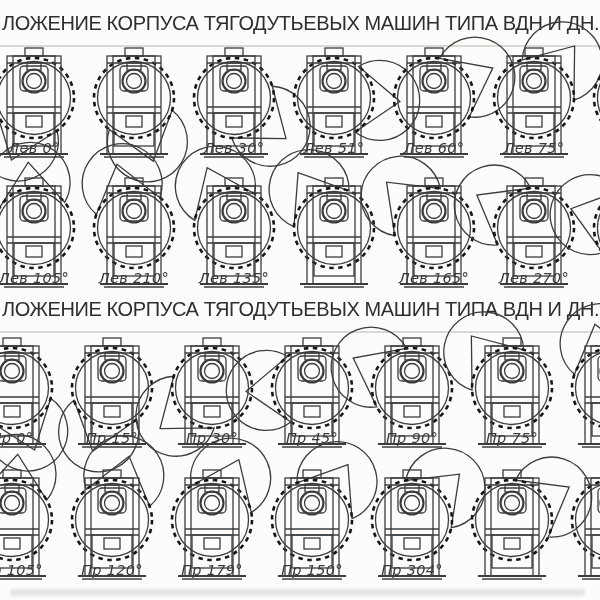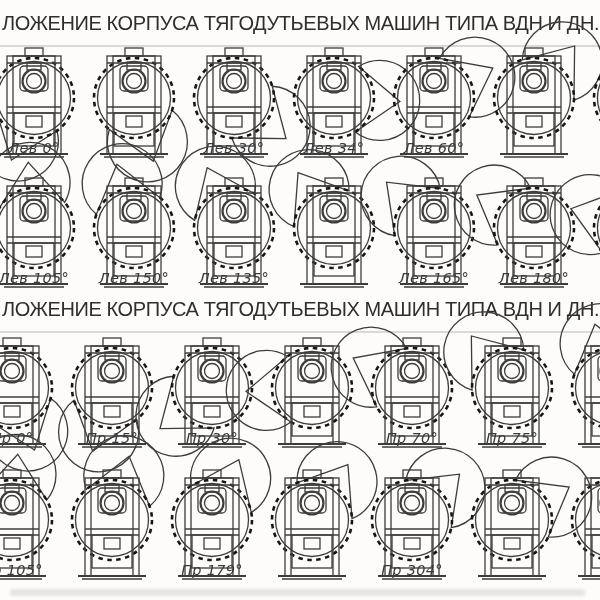--- a/index.html
+++ b/index.html
@@ -125,21 +125,21 @@
       <circle cy="-17" r="11.5" class="mid"></circle>
       <circle cy="-17" r="7.5"></circle>
       <line x1="-27" y1="9" x2="27" y2="9"></line>
       <line x1="-27" y1="15" x2="27" y2="15"></line>
       <rect x="-20" y="15" width="40" height="33"></rect>
       <rect x="-8" y="18" width="16" height="11"></rect>
       <line class="mid" x1="-34" y1="56" x2="34" y2="56"></line>
       <line x1="-30" y1="59" x2="30" y2="59"></line>
     </g>
   </svg>
-  <div class="lbl">Лев 34°</div>
+  <div class="lbl">Лев 51°</div>
 </div>
     <div class="cell">
   <svg class="fan" width="100" height="140" viewBox="-50 -72 100 140">
     <g transform="rotate(-27)">
       <path d="M22.9,-32.8 L66,0 L22.9,32.8 A40,40 0 1 0 22.9,-32.8 Z"></path>
     </g>
     <g>
       <circle r="36.5"></circle>
           <circle class="dash" r="40"></circle>
     </g>
@@ -181,20 +181,21 @@
       <circle cy="-17" r="11.5" class="mid"></circle>
       <circle cy="-17" r="7.5"></circle>
       <line x1="-27" y1="9" x2="27" y2="9"></line>
       <line x1="-27" y1="15" x2="27" y2="15"></line>
       <rect x="-20" y="15" width="40" height="33"></rect>
       <rect x="-8" y="18" width="16" height="11"></rect>
       <line class="mid" x1="-34" y1="56" x2="34" y2="56"></line>
       <line x1="-30" y1="59" x2="30" y2="59"></line>
     </g>
   </svg>
+  <div class="lbl">Лев 75°</div>
 </div>
     <div class="cell">
   <svg class="fan" width="100" height="140" viewBox="-50 -72 100 140">
     <g transform="rotate(-75)">
       <path d="M22.9,-32.8 L66,0 L22.9,32.8 A40,40 0 1 0 22.9,-32.8 Z"></path>
     </g>
     <g>
       <circle r="36.5"></circle>
           <circle class="dash" r="40"></circle>
     </g>
@@ -266,21 +267,21 @@
       <circle cy="-17" r="11.5" class="mid"></circle>
       <circle cy="-17" r="7.5"></circle>
       <line x1="-27" y1="9" x2="27" y2="9"></line>
       <line x1="-27" y1="15" x2="27" y2="15"></line>
       <rect x="-20" y="15" width="40" height="33"></rect>
       <rect x="-8" y="18" width="16" height="11"></rect>
       <line class="mid" x1="-34" y1="56" x2="34" y2="56"></line>
       <line x1="-30" y1="59" x2="30" y2="59"></line>
     </g>
   </svg>
-  <div class="lbl">Лев 150°</div>
+  <div class="lbl">Лев 210°</div>
 </div>
     <div class="cell">
   <svg class="fan" width="100" height="140" viewBox="-50 -72 100 140">
     <g transform="rotate(-114)">
       <path d="M22.9,-32.8 L66,0 L22.9,32.8 A40,40 0 1 0 22.9,-32.8 Z"></path>
     </g>
     <g>
       <circle r="36.5"></circle>
           <circle class="dash" r="40"></circle>
     </g>
@@ -377,21 +378,21 @@
       <circle cy="-17" r="11.5" class="mid"></circle>
       <circle cy="-17" r="7.5"></circle>
       <line x1="-27" y1="9" x2="27" y2="9"></line>
       <line x1="-27" y1="15" x2="27" y2="15"></line>
       <rect x="-20" y="15" width="40" height="33"></rect>
       <rect x="-8" y="18" width="16" height="11"></rect>
       <line class="mid" x1="-34" y1="56" x2="34" y2="56"></line>
       <line x1="-30" y1="59" x2="30" y2="59"></line>
     </g>
   </svg>
-  <div class="lbl">Лев 180°</div>
+  <div class="lbl">Лев 270°</div>
 </div>
     <div class="cell">
   <svg class="fan" width="100" height="140" viewBox="-50 -72 100 140">
     <g transform="rotate(-163)">
       <path d="M22.9,-32.8 L66,0 L22.9,32.8 A40,40 0 1 0 22.9,-32.8 Z"></path>
     </g>
     <g>
       <circle r="36.5"></circle>
           <circle class="dash" r="40"></circle>
     </g>
@@ -523,20 +524,21 @@
       <circle cy="-17" r="11.5" class="mid"></circle>
       <circle cy="-17" r="7.5"></circle>
       <line x1="-27" y1="9" x2="27" y2="9"></line>
       <line x1="-27" y1="15" x2="27" y2="15"></line>
       <rect x="-20" y="15" width="40" height="33"></rect>
       <rect x="-8" y="18" width="16" height="11"></rect>
       <line class="mid" x1="-34" y1="56" x2="34" y2="56"></line>
       <line x1="-30" y1="59" x2="30" y2="59"></line>
     </g>
   </svg>
+  <div class="lbl">Пр 45°</div>
 </div>
     <div class="cell">
   <svg class="fan" width="100" height="140" viewBox="-50 -72 100 140">
     <g transform="scale(-1,1) rotate(-27)">
       <path d="M22.9,-32.8 L66,0 L22.9,32.8 A40,40 0 1 0 22.9,-32.8 Z"></path>
     </g>
     <g>
       <circle r="36.5"></circle>
           <circle class="dash" r="40"></circle>
     </g>
@@ -550,21 +552,21 @@
       <circle cy="-17" r="11.5" class="mid"></circle>
       <circle cy="-17" r="7.5"></circle>
       <line x1="-27" y1="9" x2="27" y2="9"></line>
       <line x1="-27" y1="15" x2="27" y2="15"></line>
       <rect x="-20" y="15" width="40" height="33"></rect>
       <rect x="-8" y="18" width="16" height="11"></rect>
       <line class="mid" x1="-34" y1="56" x2="34" y2="56"></line>
       <line x1="-30" y1="59" x2="30" y2="59"></line>
     </g>
   </svg>
-  <div class="lbl">Пр 70°</div>
+  <div class="lbl">Пр 90°</div>
 </div>
     <div class="cell">
   <svg class="fan" width="100" height="140" viewBox="-50 -72 100 140">
     <g transform="scale(-1,1) rotate(-52)">
       <path d="M22.9,-32.8 L66,0 L22.9,32.8 A40,40 0 1 0 22.9,-32.8 Z"></path>
     </g>
     <g>
       <circle r="36.5"></circle>
           <circle class="dash" r="40"></circle>
     </g>
@@ -664,20 +666,21 @@
       <circle cy="-17" r="11.5" class="mid"></circle>
       <circle cy="-17" r="7.5"></circle>
       <line x1="-27" y1="9" x2="27" y2="9"></line>
       <line x1="-27" y1="15" x2="27" y2="15"></line>
       <rect x="-20" y="15" width="40" height="33"></rect>
       <rect x="-8" y="18" width="16" height="11"></rect>
       <line class="mid" x1="-34" y1="56" x2="34" y2="56"></line>
       <line x1="-30" y1="59" x2="30" y2="59"></line>
     </g>
   </svg>
+  <div class="lbl">Пр 120°</div>
 </div>
     <div class="cell">
   <svg class="fan" width="100" height="140" viewBox="-50 -72 100 140">
     <g transform="scale(-1,1) rotate(-114)">
       <path d="M22.9,-32.8 L66,0 L22.9,32.8 A40,40 0 1 0 22.9,-32.8 Z"></path>
     </g>
     <g>
       <circle r="36.5"></circle>
           <circle class="dash" r="40"></circle>
     </g>
@@ -719,20 +722,21 @@
       <circle cy="-17" r="11.5" class="mid"></circle>
       <circle cy="-17" r="7.5"></circle>
       <line x1="-27" y1="9" x2="27" y2="9"></line>
       <line x1="-27" y1="15" x2="27" y2="15"></line>
       <rect x="-20" y="15" width="40" height="33"></rect>
       <rect x="-8" y="18" width="16" height="11"></rect>
       <line class="mid" x1="-34" y1="56" x2="34" y2="56"></line>
       <line x1="-30" y1="59" x2="30" y2="59"></line>
     </g>
   </svg>
+  <div class="lbl">Пр 150°</div>
 </div>
     <div class="cell">
   <svg class="fan" width="100" height="140" viewBox="-50 -72 100 140">
     <g transform="scale(-1,1) rotate(-136)">
       <path d="M22.9,-32.8 L66,0 L22.9,32.8 A40,40 0 1 0 22.9,-32.8 Z"></path>
     </g>
     <g>
       <circle r="36.5"></circle>
           <circle class="dash" r="40"></circle>
     </g>

